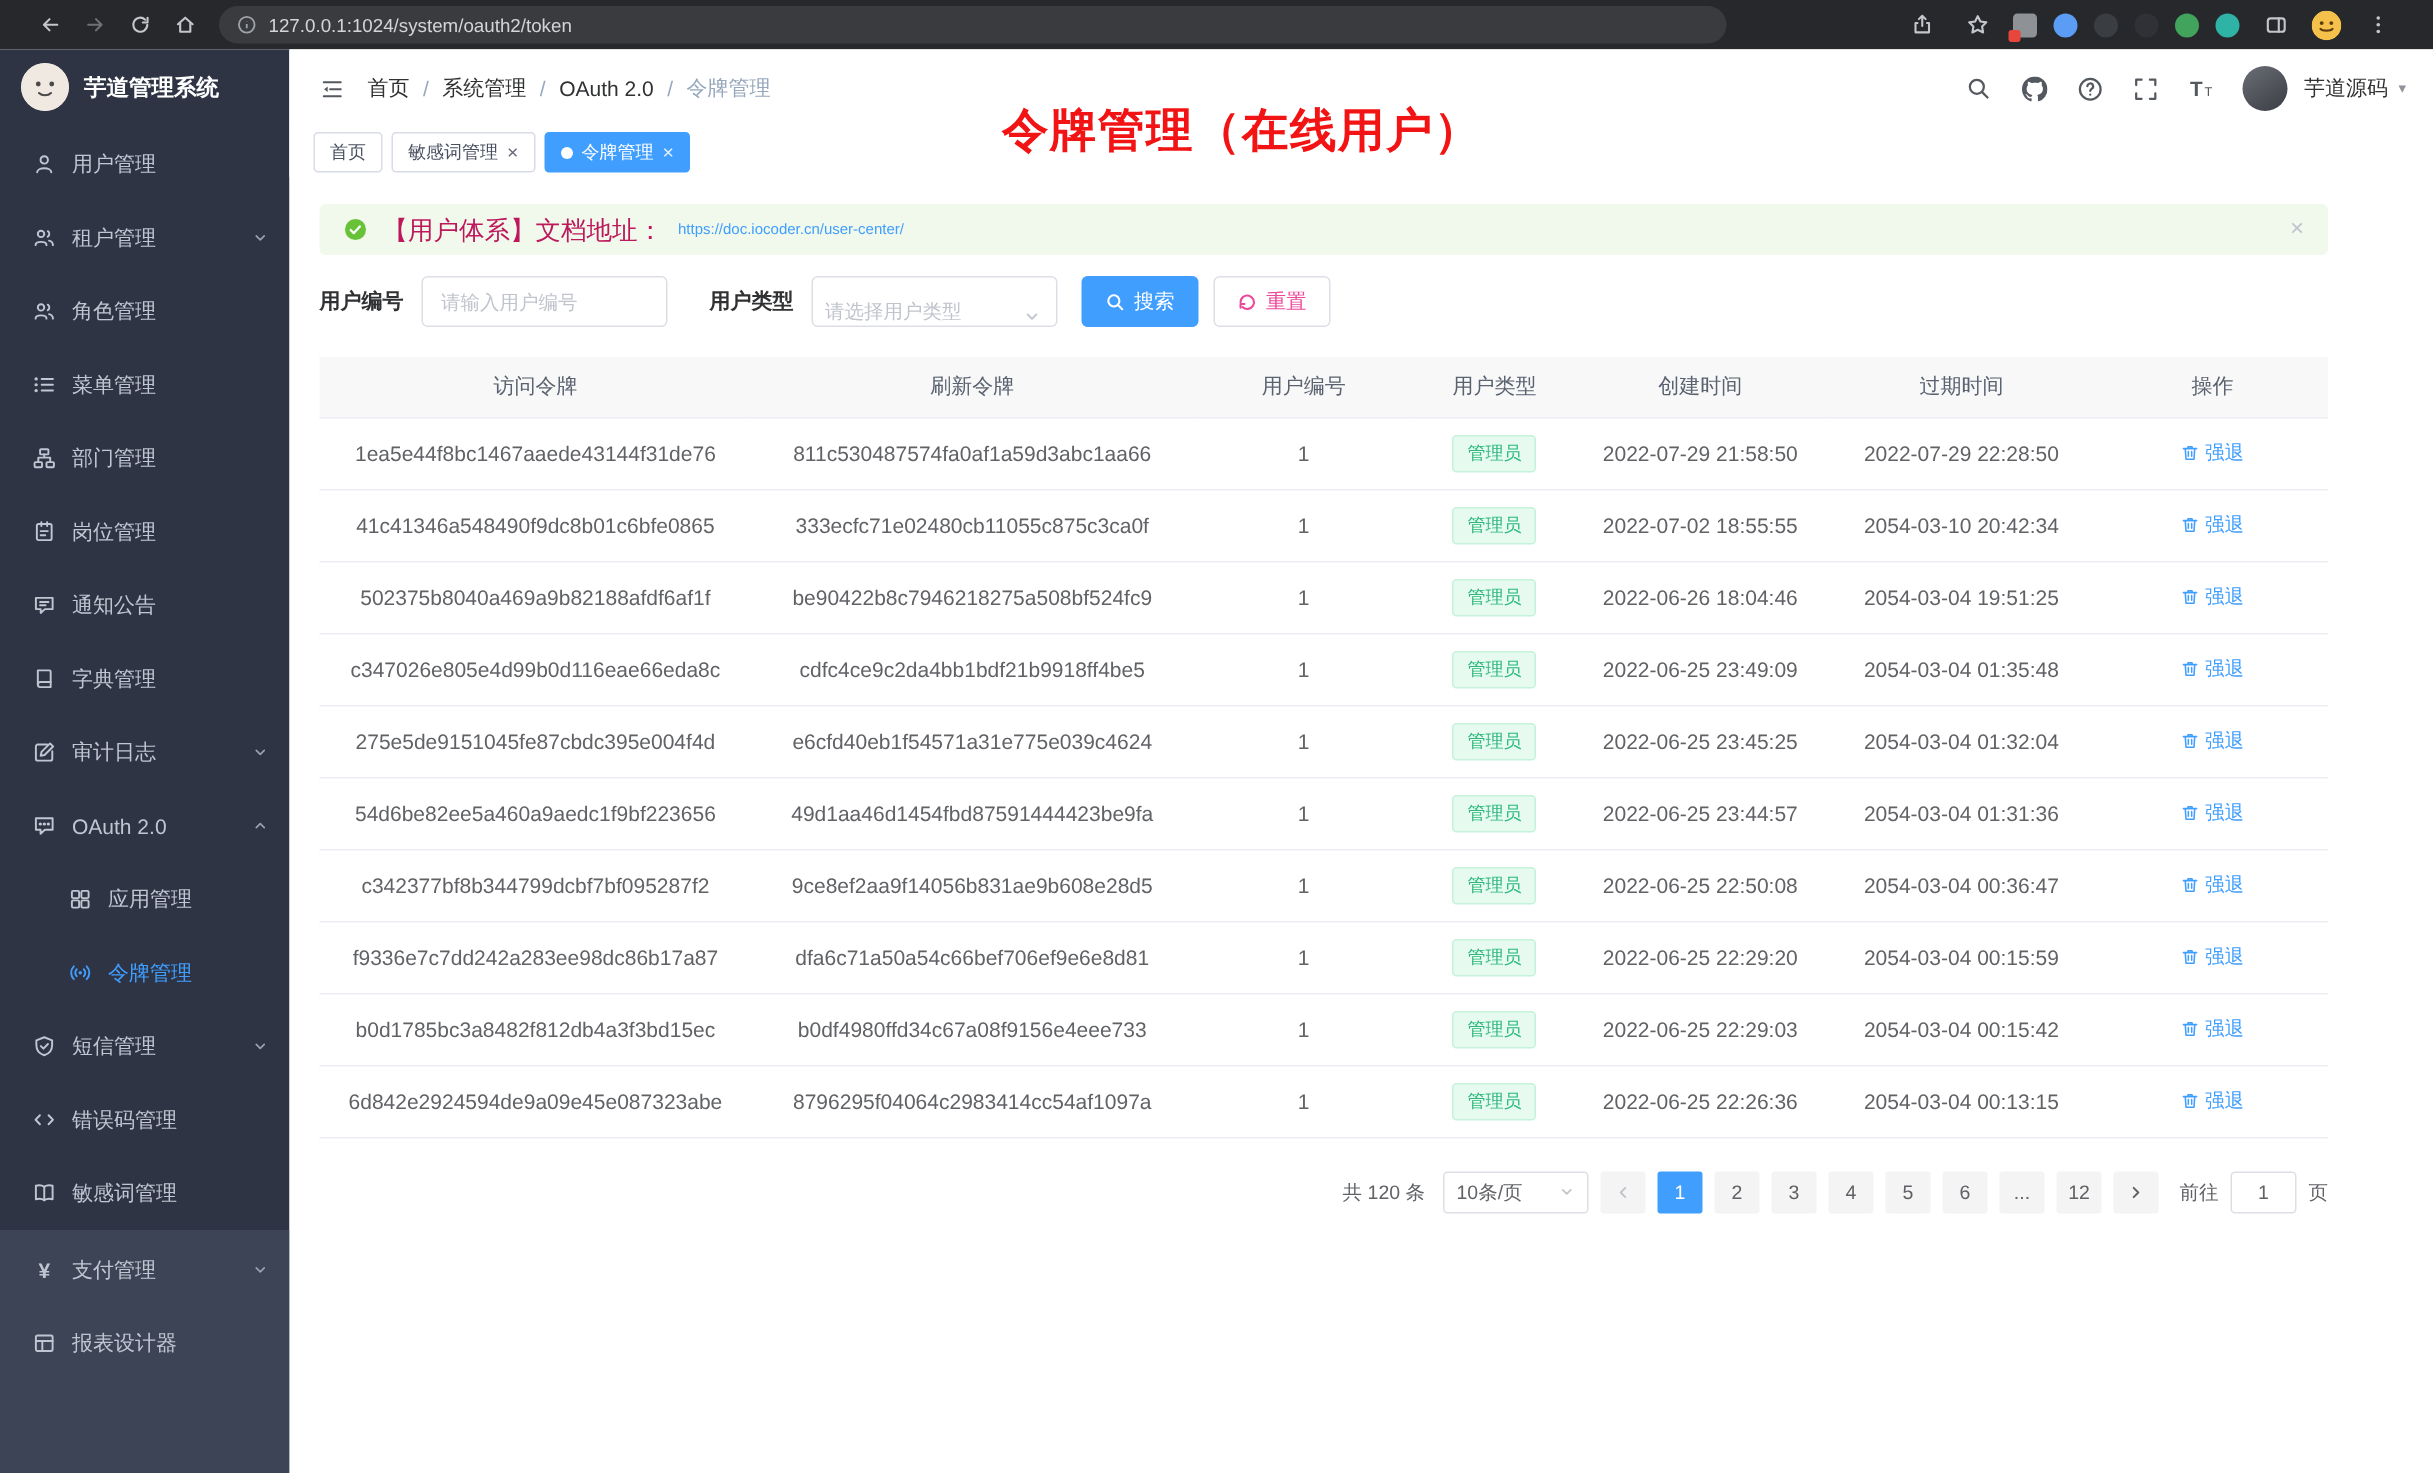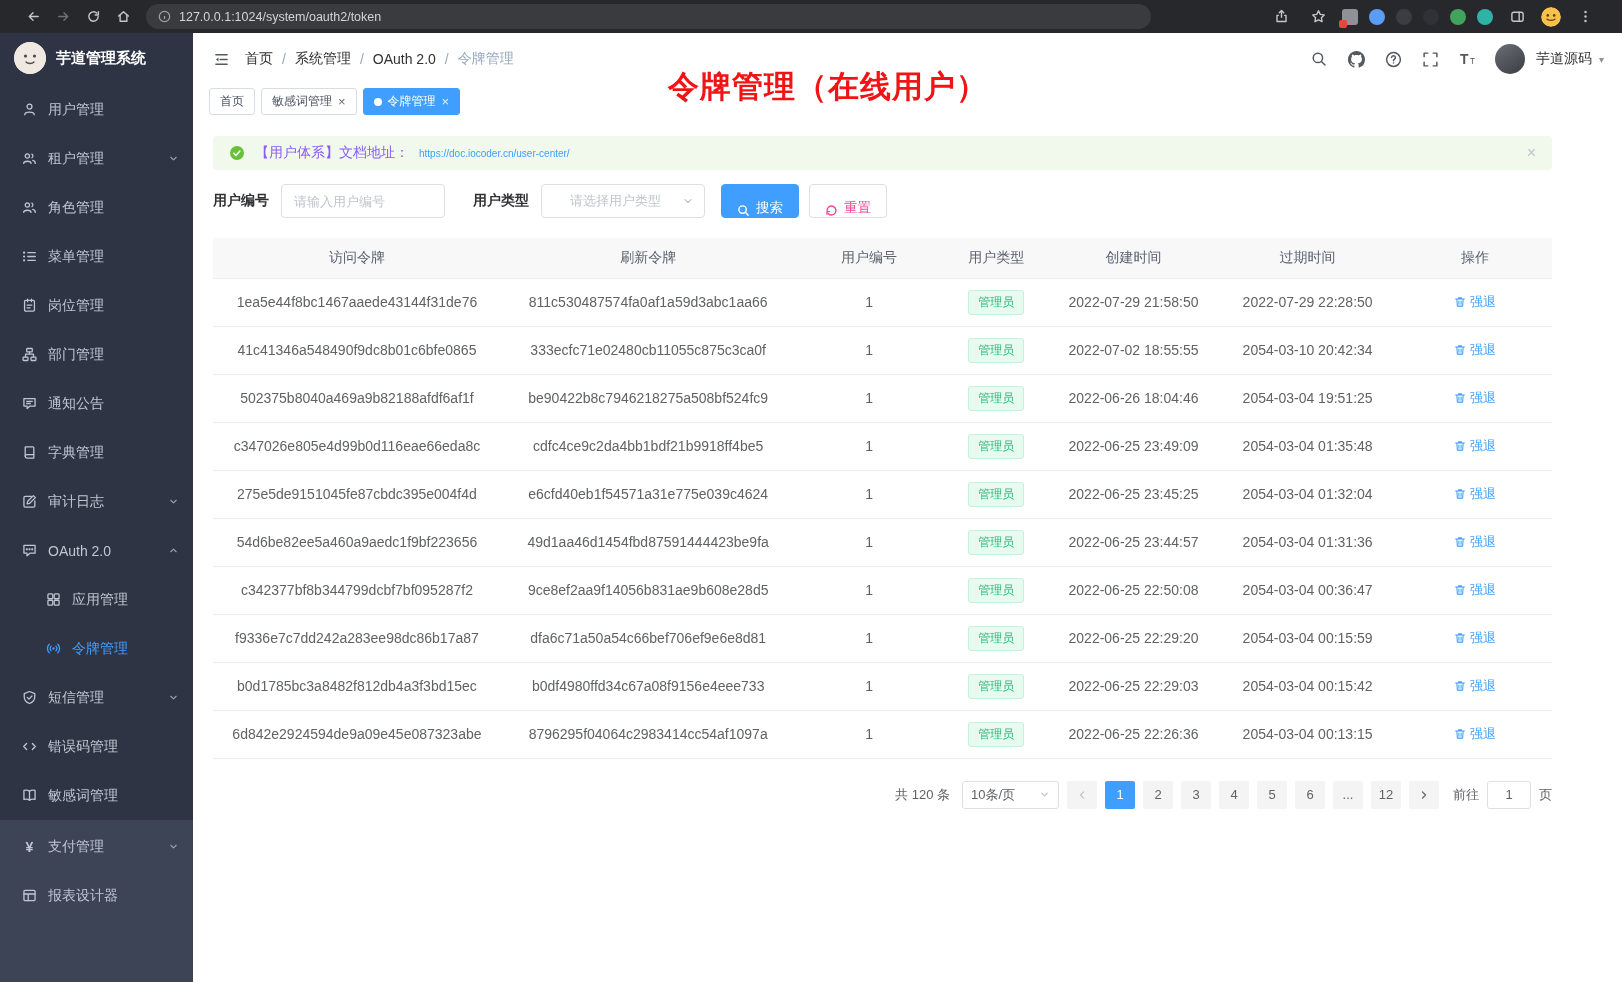--- a/index.html
+++ b/index.html
@@ -62,34 +62,34 @@
   .tab.active{background:#409eff;border-color:#409eff;color:#fff}
   .tab-dot{width:8px;height:8px;border-radius:50%;background:#fff}
   .tab-close{font-size:13px;line-height:1;opacity:.85;cursor:pointer}
 
   
   .content{flex:1;padding:18px 70px 0 20px}
 
   .alert{height:34px;background:#f0f9eb;border-radius:4px;display:flex;align-items:center;gap:10px;padding:0 16px;margin-bottom:14px}
   .check-ic{width:16px;height:16px;flex:0 0 auto}
   .check-ic svg{width:16px;height:16px}
-  .alert-text{font-size:14px;color:#8b5cf6}
+  .alert-text{font-size:17px;color:#be185d}
   .alert-link{font-size:10px;color:#409eff;text-decoration:none;cursor:pointer}
   .alert-close{margin-left:auto;color:#c0c4cc;font-size:16px;line-height:1;cursor:pointer}
 
   .filters{display:flex;align-items:center;margin:4px 0 6px}
   .f-label{font-size:14px;font-weight:700;color:#303133;margin-right:12px;white-space:nowrap}
   .lbl2{margin-left:28px}
   .f-input,.f-select{width:164px;height:34px;border:1px solid #dcdfe6;border-radius:4px;font-size:13px;color:#606266;background:#fff}
   .f-input{padding:0 12px;outline:none}
   .f-input::placeholder{color:#c0c4cc}
-  .f-select{display:flex;align-items:center;justify-content:space-between;padding:0 10px 0 28px;cursor:pointer}
+  .f-select{display:flex;align-items:flex-end;justify-content:space-between;padding:0 10px 0 8px;cursor:pointer}
   .f-select .ph{color:#c0c4cc}
   .sel-caret svg{width:12px;height:12px;fill:none;stroke:#c0c4cc;stroke-width:1.5;stroke-linecap:round;stroke-linejoin:round}
-  .btn{height:34px;display:inline-flex;align-items:flex-end;gap:6px;padding:0 15px;border-radius:4px;font-size:13.5px;cursor:pointer;border:1px solid transparent;background:none}
+  .btn{height:34px;display:inline-flex;align-items:center;gap:6px;padding:16px 15px;border-radius:4px;font-size:13.5px;cursor:pointer;border:1px solid transparent;background:none}
   .btn svg{width:13px;height:13px;fill:none;stroke:currentColor;stroke-width:1.5;stroke-linecap:round;stroke-linejoin:round}
   .btn-primary{background:#409eff;border-color:#409eff;color:#fff;margin-left:16px}
   .btn-plain{background:#fff;border-color:#dcdfe6;color:#ec4899;margin-left:10px}
 
   
   table.tbl{width:100%;border-collapse:collapse;table-layout:fixed;margin-top:20px}
   .tbl th{background:#f8f8f9;color:#5a6270;font-weight:400;font-size:14px;height:40px;text-align:center;border-bottom:1px solid #ebeef5}
   .tbl td{height:48px;text-align:center;font-size:14px;color:#606266;border-bottom:1px solid #ebeef5;overflow:hidden;white-space:nowrap}
   .tbl th:nth-child(1),.tbl td:nth-child(1){width:21.5%}
   .tbl th:nth-child(2),.tbl td:nth-child(2){width:22%}
@@ -248,36 +248,36 @@
             <svg viewBox="0 0 14 14" fill="none" stroke="currentColor" stroke-width="1.2" stroke-linecap="round" stroke-linejoin="round">
               <path d="M5.4 3.4h7M5.4 7h7M5.4 10.6h7"></path>
               <path d="M1.9 3.4h.1M1.9 7h.1M1.9 10.6h.1" stroke-width="2"></path>
             </svg>
           </span>
           <span class="mi-label">菜单管理</span>
         </div>
         <div class="menu-item">
           <span class="mi-ic">
             <svg viewBox="0 0 14 14" fill="none" stroke="currentColor" stroke-width="1.2" stroke-linecap="round" stroke-linejoin="round">
-              <rect x="2.4" y="2.2" width="9.2" height="10" rx="1"></rect>
-              <path d="M5.2 1v2.4M8.8 1v2.4M4.8 6.6h4.4M4.8 9.2h2.8"></path>
-            </svg>
-          </span>
-          <span class="mi-label">岗位管理</span>
-        </div>
-        <div class="menu-item">
-          <span class="mi-ic">
-            <svg viewBox="0 0 14 14" fill="none" stroke="currentColor" stroke-width="1.2" stroke-linecap="round" stroke-linejoin="round">
               <rect x="4.4" y="1.4" width="5.2" height="3.2" rx=".6"></rect>
               <rect x="1" y="9.4" width="4.6" height="3.2" rx=".6"></rect>
               <rect x="8.4" y="9.4" width="4.6" height="3.2" rx=".6"></rect>
               <path d="M7 4.6v2M3.3 9.4V6.6h7.4v2.8"></path>
             </svg>
           </span>
           <span class="mi-label">部门管理</span>
+        </div>
+        <div class="menu-item">
+          <span class="mi-ic">
+            <svg viewBox="0 0 14 14" fill="none" stroke="currentColor" stroke-width="1.2" stroke-linecap="round" stroke-linejoin="round">
+              <rect x="2.4" y="2.2" width="9.2" height="10" rx="1"></rect>
+              <path d="M5.2 1v2.4M8.8 1v2.4M4.8 6.6h4.4M4.8 9.2h2.8"></path>
+            </svg>
+          </span>
+          <span class="mi-label">岗位管理</span>
         </div>
         <div class="menu-item">
           <span class="mi-ic">
             <svg viewBox="0 0 14 14" fill="none" stroke="currentColor" stroke-width="1.2" stroke-linecap="round" stroke-linejoin="round">
               <path d="M1.8 2.4h10.4v7H7.4L4.8 11.8V9.4h-3z"></path>
               <path d="M4.4 5h5.2M4.4 7h3.4"></path>
             </svg>
           </span>
           <span class="mi-label">通知公告</span>
         </div>

